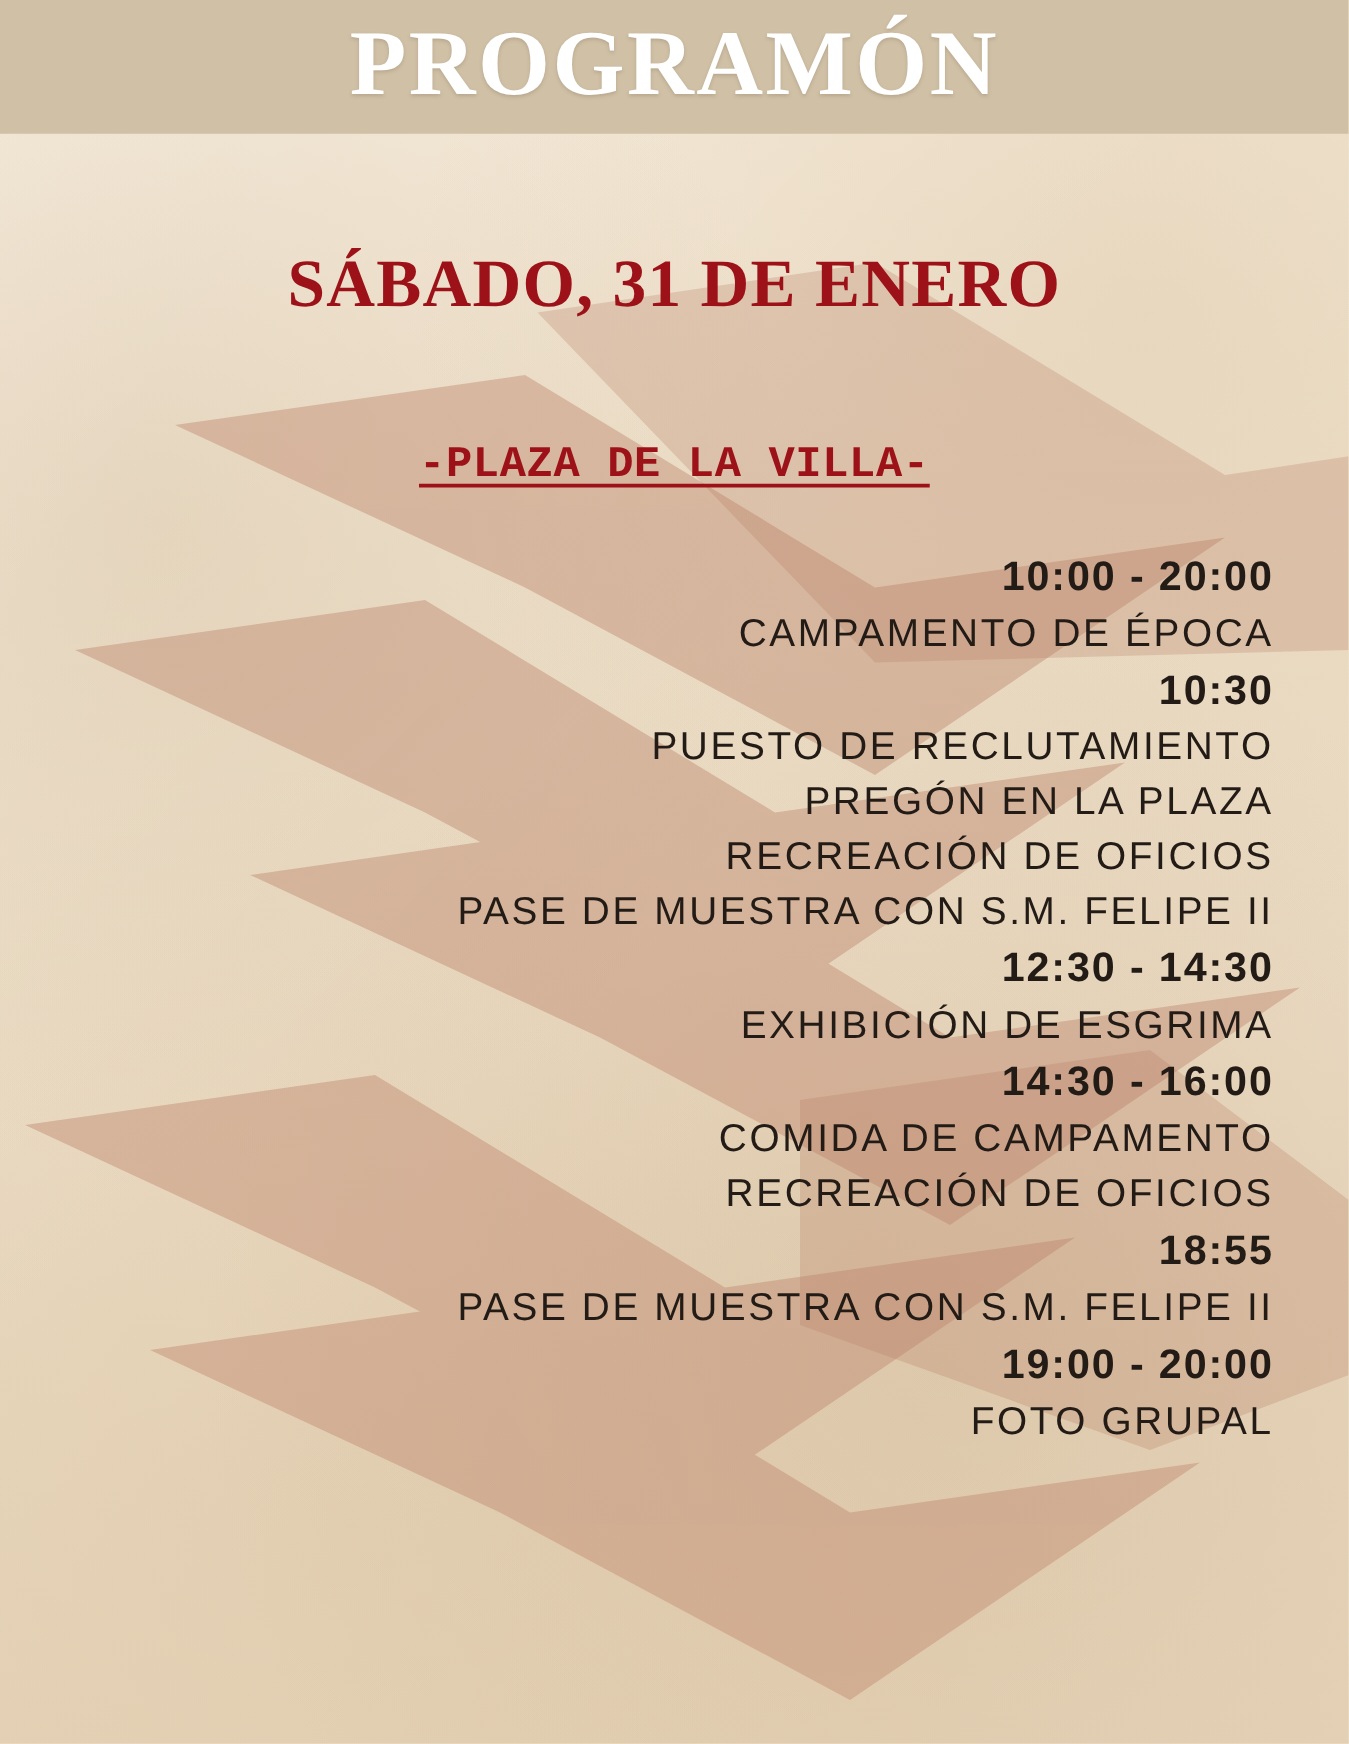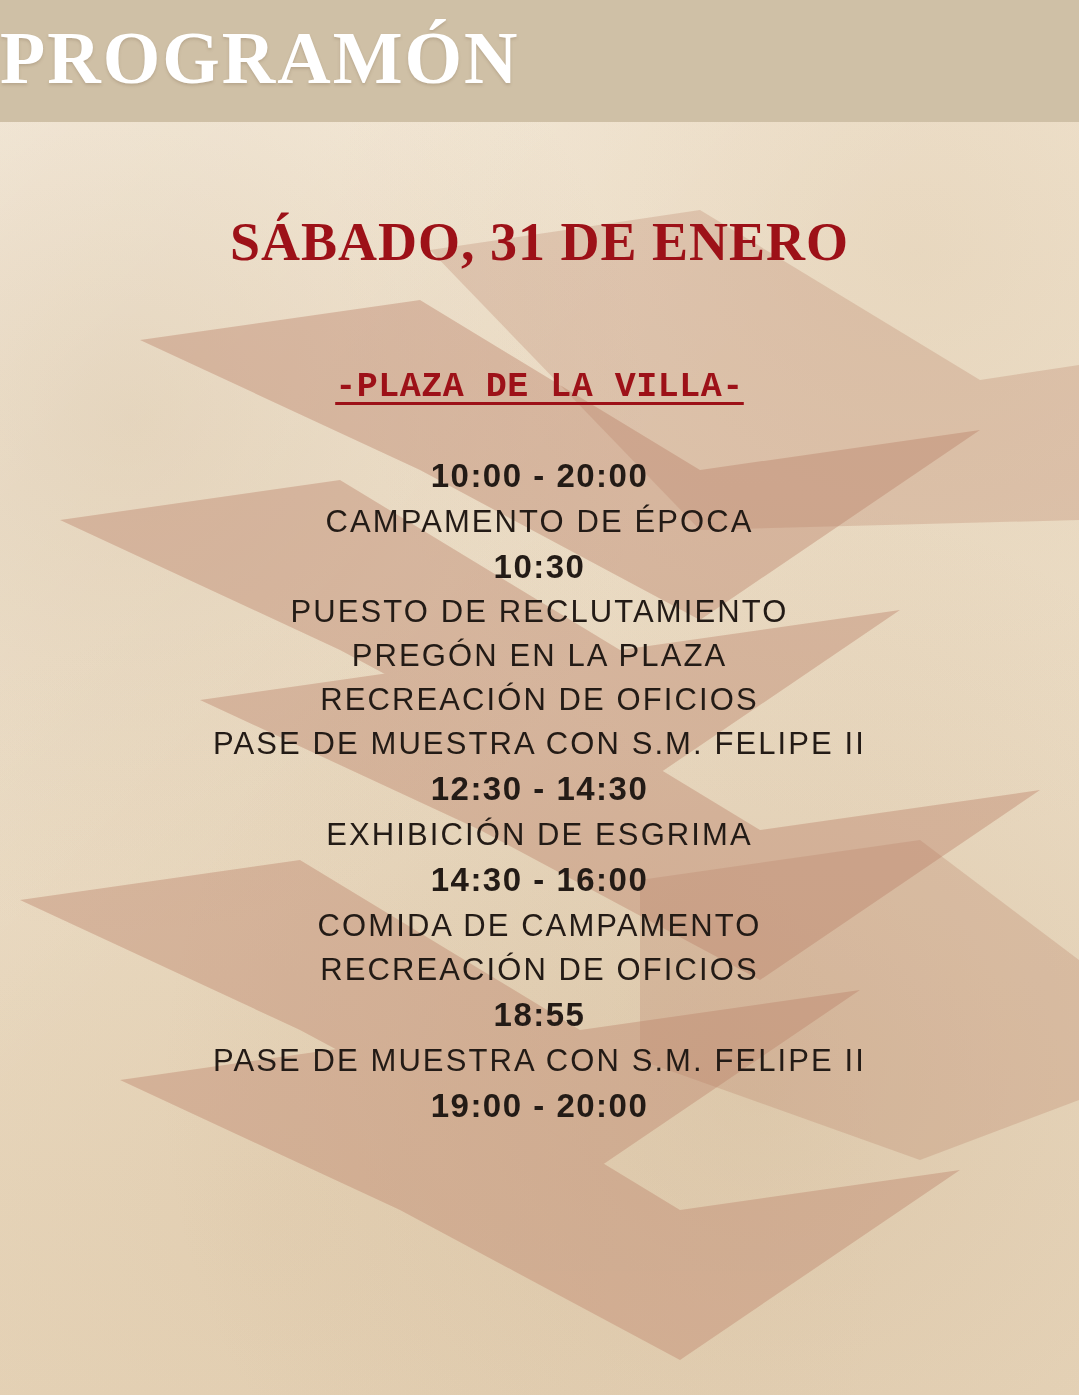--- a/index.html
+++ b/index.html
@@ -44,25 +44,25 @@
   }
   .chevrons svg {
     width: 100%;
     height: 100%;
     display: block;
   }
 
   
   .title-band {
     position: relative;
-    height: 122px;
+    height: 107px;
     background: #cfc0a6;
     display: flex;
     align-items: center;
-    justify-content: flex-start;
+    justify-content: center;
     z-index: 4;
   }
   .title-band .main-title {
     font-family: "Liberation Serif", serif;
     font-size: 74px;
     letter-spacing: 2px;
     color: #ffffff;
     line-height: 1;
     margin: 0;
     padding-bottom: 6px;
@@ -92,21 +92,22 @@
     font-size: 35px;
     color: #9d1118;
     text-decoration: underline;
     text-underline-offset: 6px;
     letter-spacing: 0.5px;
     margin: 0 0 46px 0;
   }
 
   .schedule {
     display: block;
-    padding: 0 28px;
+    padding: 0 60px;
+    text-align: right;
   }
   .slot-time {
     font-size: 33px;
     font-weight: bold;
     color: #231b16;
     letter-spacing: 1.5px;
     line-height: 1.42;
     margin: 0;
   }
   .slot-item {
@@ -183,17 +184,18 @@
         <p class="slot-item">RECREACIÓN DE OFICIOS</p>
       </div>
 
       <div>
         <p class="slot-time">18:55</p>
         <p class="slot-item">PASE DE MUESTRA CON S.M. FELIPE II</p>
       </div>
 
       <div>
         <p class="slot-time">19:00 - 20:00</p>
+        <p class="slot-item">FOTO GRUPAL</p>
       </div>
 
     </div>
   </div>
 </div>
 
 </body></html>

